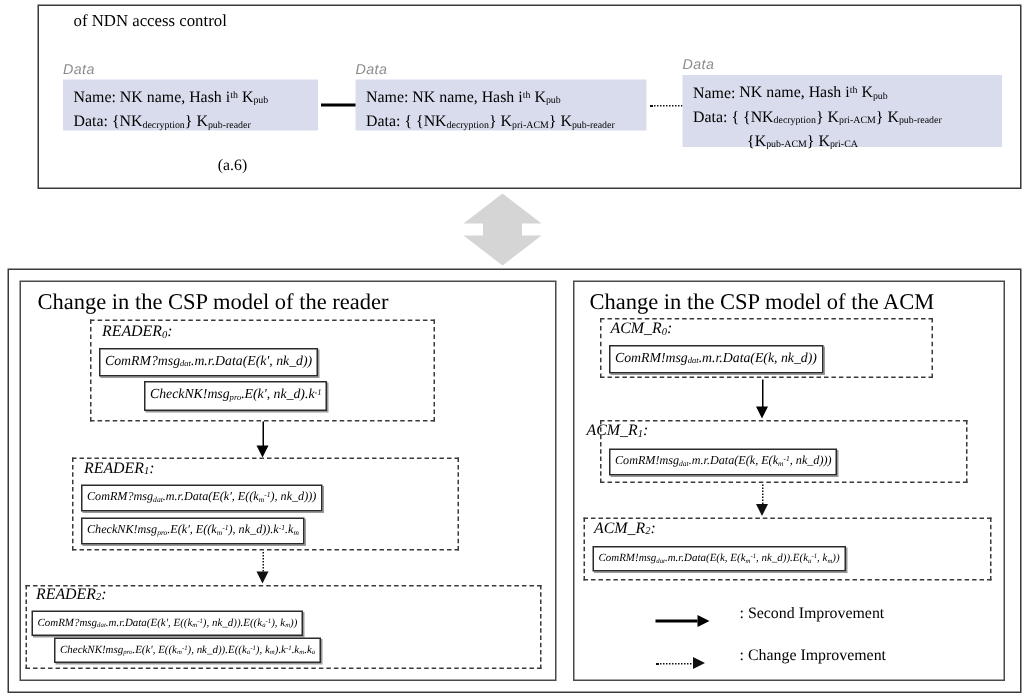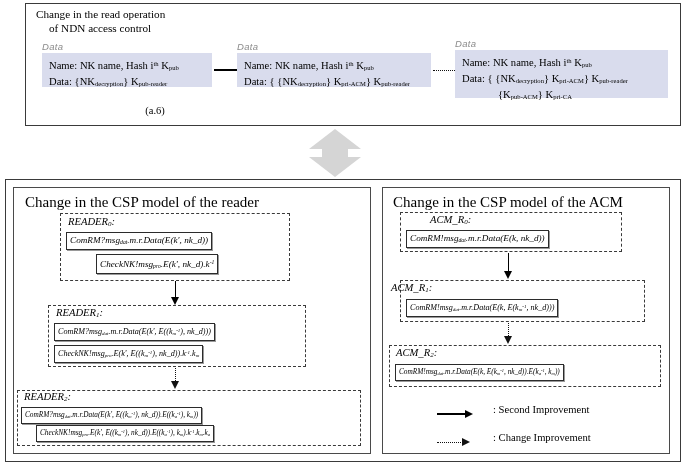--- a/index.html
+++ b/index.html
@@ -148,21 +148,20 @@
 
   
   .legend-row{font-size:10.6px;}
 </style>
 </head>
 <body>
 
 <div class="abs" id="top-panel"></div>
 
 <div class="abs" id="top-title">
-  <span>Change in the read operation</span>
   <span class="l2">of  NDN access control</span>
 </div>
 
 <div class="abs data-label" style="left:42px;top:41px;">Data</div>
 <div class="abs data-box" style="left:42px;top:53px;width:170px;height:34px;">
   <span class="row"><span class="lbl">Name:</span>
     <span>NK name, Hash i</span><sup class="sm">th</sup>
     <span>K</span><sub class="sm">pub</sub></span>
   <span class="row"><span class="lbl">Data:</span>
     <span>{NK</span><sub class="sm">decryption</sub><span>} K</span><sub class="sm">pub-reader</sub></span>
@@ -250,21 +249,21 @@
   ComRM?msg<sub>dat</sub>.m.r.Data(E(k', E((k<sub>m</sub><sup>-1</sup>), nk_d)).E((k<sub>a</sub><sup>-1</sup>), k<sub>m</sub>))
 </div>
 <div class="abs fbox f xs" style="left:36px;top:425px;">
   CheckNK!msg<sub>pro</sub>.E(k', E((k<sub>m</sub><sup>-1</sup>), nk_d)).E((k<sub>a</sub><sup>-1</sup>), k<sub>m</sub>).k<sup>-1</sup>.k<sub>m</sub>.k<sub>a</sub>
 </div>
 
 <div class="abs inner-panel" id="acm-panel"></div>
 <div class="abs panel-title" id="acm-title">Change in the CSP model of the ACM</div>
 
 <div class="abs dash-box" style="left:400px;top:212px;width:222px;height:40px;"></div>
-<div class="abs grp-name" style="left:430px;top:214px;">
+<div class="abs grp-name" style="left:407px;top:214px;">
   <span>ACM_R</span><sub>0</sub><span>:</span>
 </div>
 <div class="abs fbox f" style="left:406px;top:230px;">
   ComRM!msg<sub>dat</sub>.m.r.Data(E(k, nk_d))
 </div>
 
 <div class="abs varrow-solid" style="left:504px;top:253px;height:26px;">
   <div class="vshaft" style="height:19px;"></div>
     <div class="vhead" style="top:18px;"></div>
 </div>

